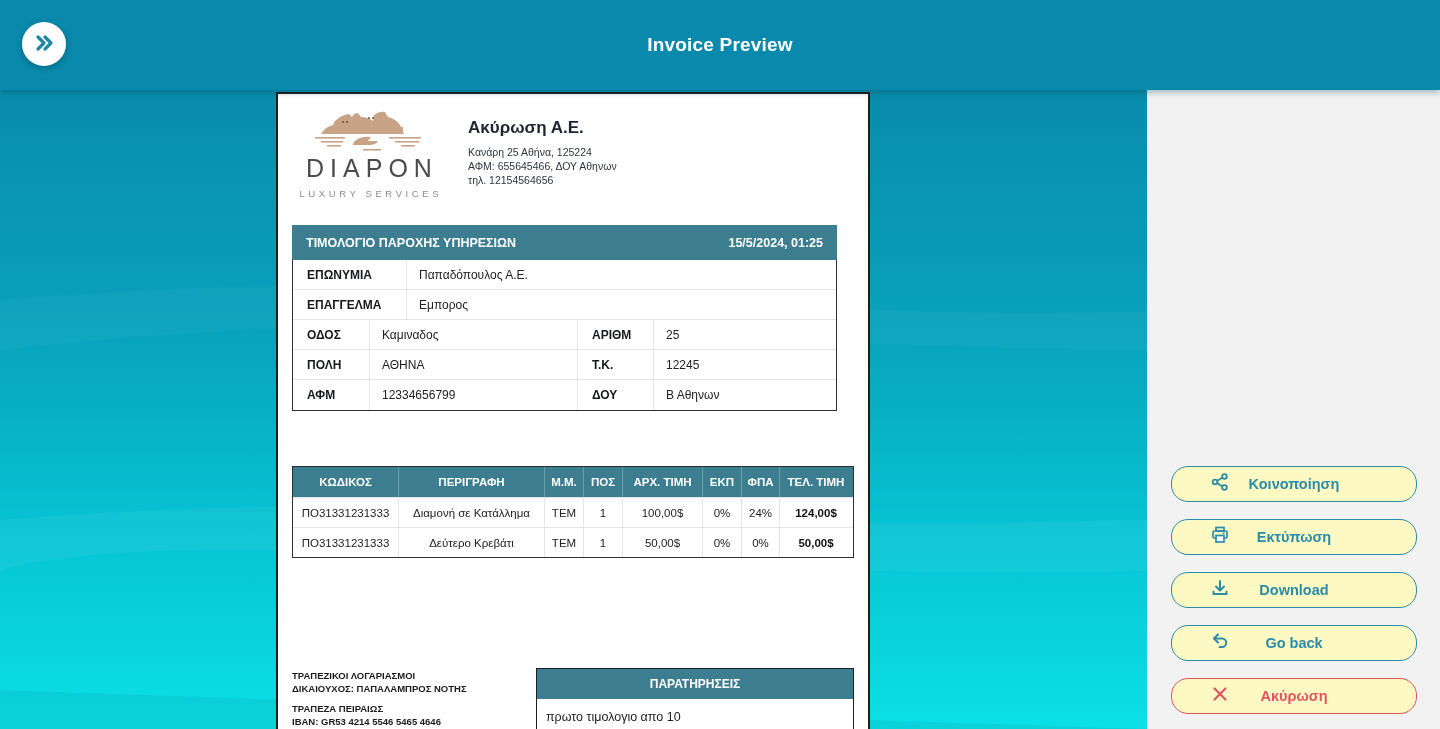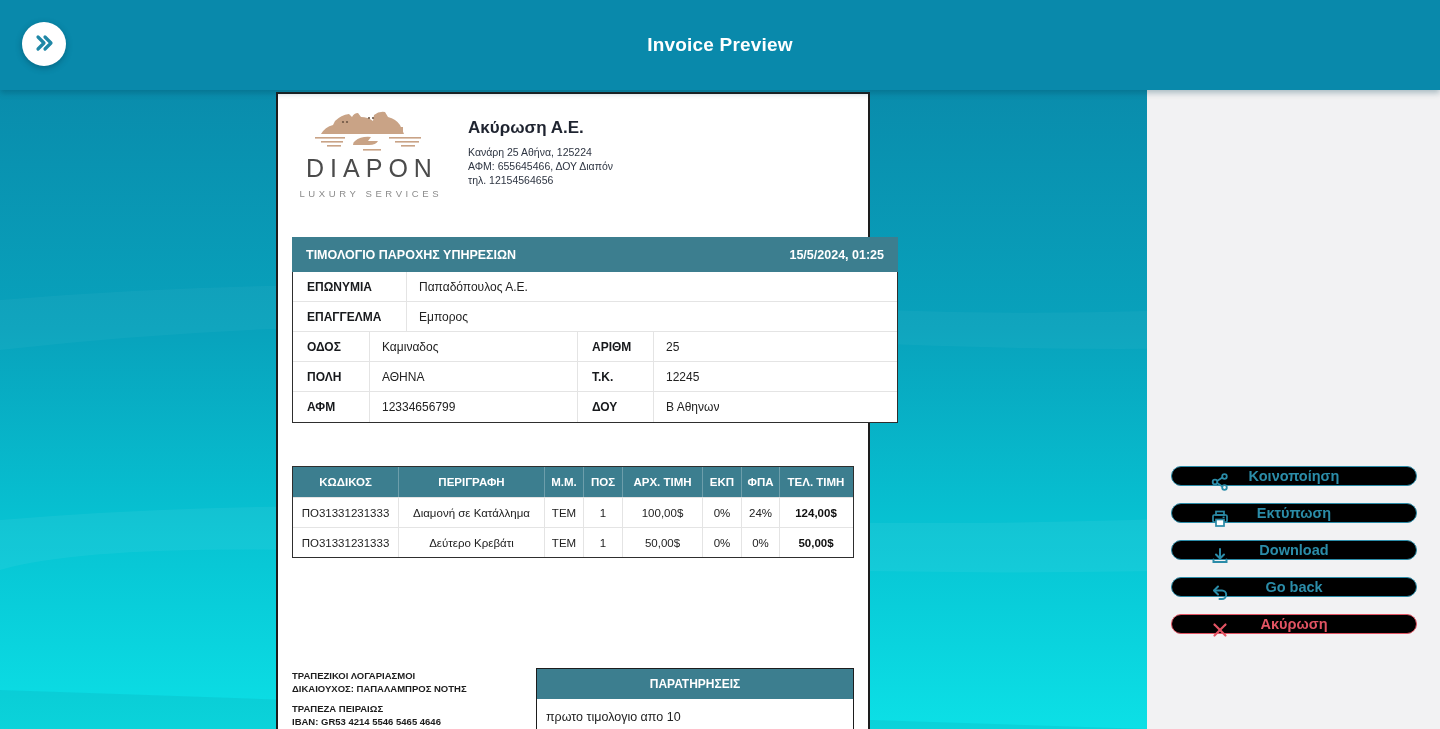--- a/index.html
+++ b/index.html
@@ -18,21 +18,21 @@
                    color:#ffffff; font-size:19px; font-weight:700; letter-spacing:.2px; }
   .collapse-btn { position:absolute; left:22px; top:22px; width:44px; height:44px; border-radius:50%;
                   background:#ffffff; border:none; box-shadow:0 2px 6px rgba(0,40,60,.35);
                   display:flex; align-items:center; justify-content:center; cursor:pointer; }
 
   
   .right-panel { position:absolute; left:1147px; top:90px; width:293px; height:639px;
                  background:#f2f2f3; z-index:2; }
   .btn-stack { position:absolute; left:24px; top:376px; width:246px;
                display:flex; flex-direction:column; gap:17px; }
-  .pill-btn { position:relative; height:20px; border-radius:17px; background:#000000;
+  .pill-btn { position:relative; height:36px; border-radius:17px; background:#fef9c3;
               border:1.6px solid #2b8ca8; color:#2b8ca8; font-family:"Liberation Sans",sans-serif;
               font-size:14.5px; font-weight:700; display:flex; align-items:center; justify-content:center;
               cursor:pointer; }
   .pill-btn .btn-icon { position:absolute; left:38px; top:5px; width:20px; height:20px; }
   .pill-btn.danger { border-color:#e25463; color:#e25463; }
 
   
   .paper { position:absolute; left:276px; top:92px; width:594px; height:712px;
            background:#ffffff; border:2px solid #1d1d1d; z-index:3; }
   .paper-inner { position:relative; width:590px; height:100%; }
@@ -44,21 +44,21 @@
   .logo-sub { font-size:9.5px; font-weight:400; letter-spacing:3.6px; color:#8b8b8b; margin-top:5px;
               margin-right:-3.6px; }
 
   .company-block { position:absolute; left:190px; top:24px; }
   .company-name { font-size:17px; font-weight:700; color:#1f2430; }
   .company-line { font-size:10.5px; color:#2e3542; line-height:14px; }
   .company-line.first { margin-top:7px; }
 
   .teal-head { background:#3c7e8f; color:#ffffff; font-weight:700; }
 
-  .cust-table { position:absolute; left:14px; top:143px; width:606px; }
+  .cust-table { position:absolute; left:14px; top:131px; width:545px; }
   .cust-header { height:35px; display:flex; align-items:center; justify-content:space-between;
                  padding:0 14px; font-size:12.5px; }
   .cust-body { border:1.5px solid #2e2e2e; border-top:none; background:#fff; }
   .crow { display:grid; height:30px; border-bottom:1px solid #e4e4e4; font-size:12px; align-items:center; }
   .crow:last-child { border-bottom:none; }
   .crow.two { grid-template-columns:113px 1fr; }
   .crow.four { grid-template-columns:76px 208px 76px 1fr; }
   .crow.pay { grid-template-columns:113px 1fr; border-top:1.5px solid #2e2e2e; }
   .crow .lab { font-weight:700; padding-left:14px; color:#17191c; }
   .crow .val { padding-left:12px; border-left:1px solid #e4e4e4; height:100%; display:flex; align-items:center; color:#222; }
@@ -189,21 +189,21 @@
           <rect x="56" y="41" width="18" height="1.6"></rect>
         </g>
       </svg>
       <div class="logo-name">DIAPON</div>
       <div class="logo-sub">LUXURY SERVICES</div>
     </div>
 
     <div class="company-block">
       <div class="company-name">Ακύρωση Α.Ε.</div>
       <div class="company-line first">Κανάρη 25 Αθήνα, 125224</div>
-      <div class="company-line">ΑΦΜ: 655645466, ΔΟΥ Διαπόν</div>
+      <div class="company-line">ΑΦΜ: 655645466, ΔΟΥ Αθηνων</div>
       <div class="company-line">τηλ. 12154564656</div>
     </div>
 
     <div class="cust-table">
       <div class="cust-header teal-head">
         <span>ΤΙΜΟΛΟΓΙΟ ΠΑΡΟΧΗΣ ΥΠΗΡΕΣΙΩΝ</span>
         <span>15/5/2024, 01:25</span>
       </div>
       <div class="cust-body">
         <div class="crow two">

